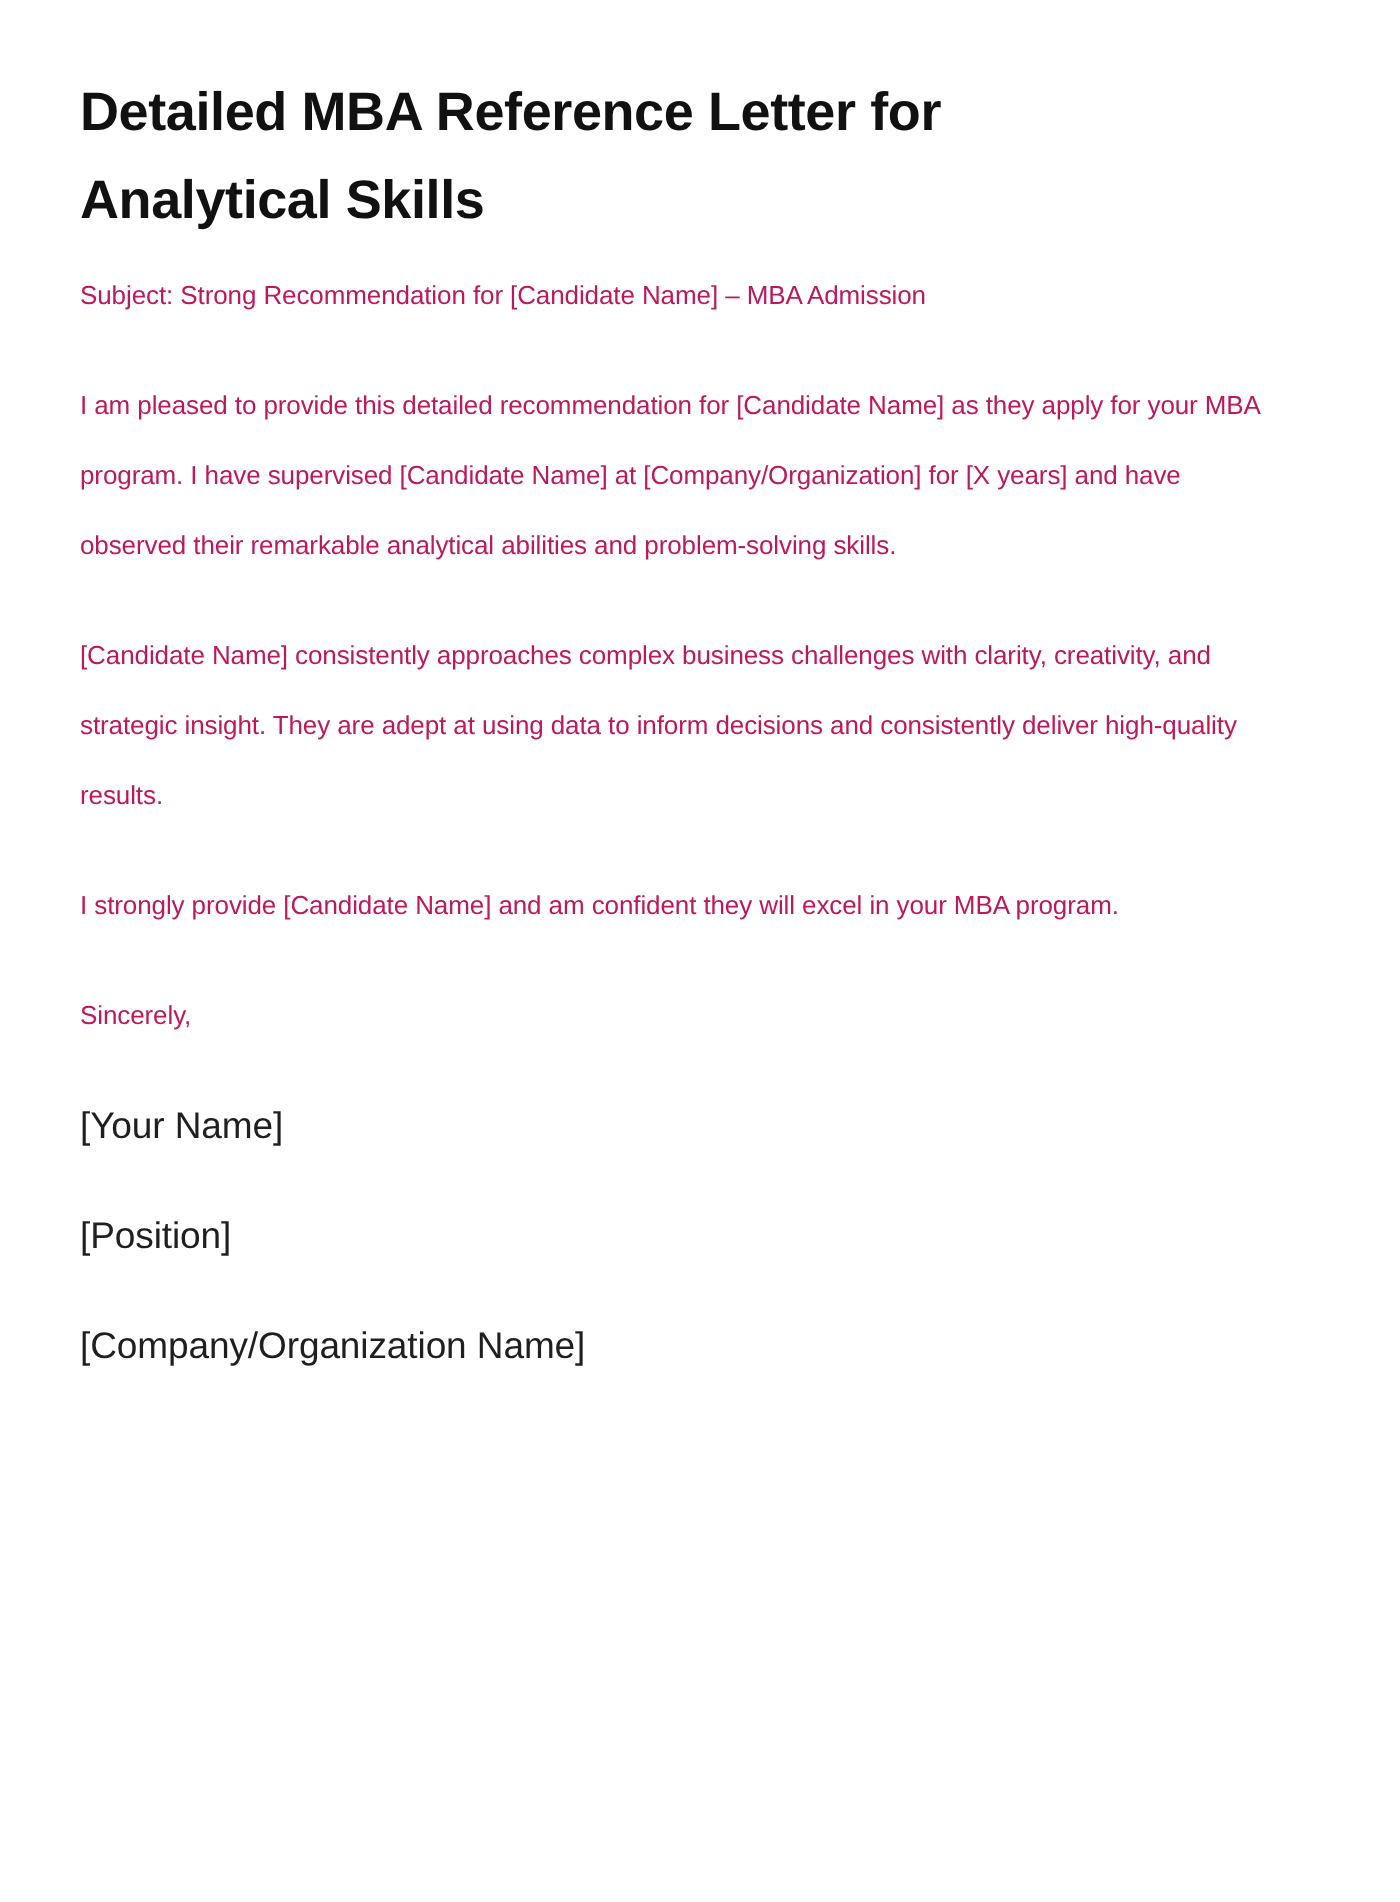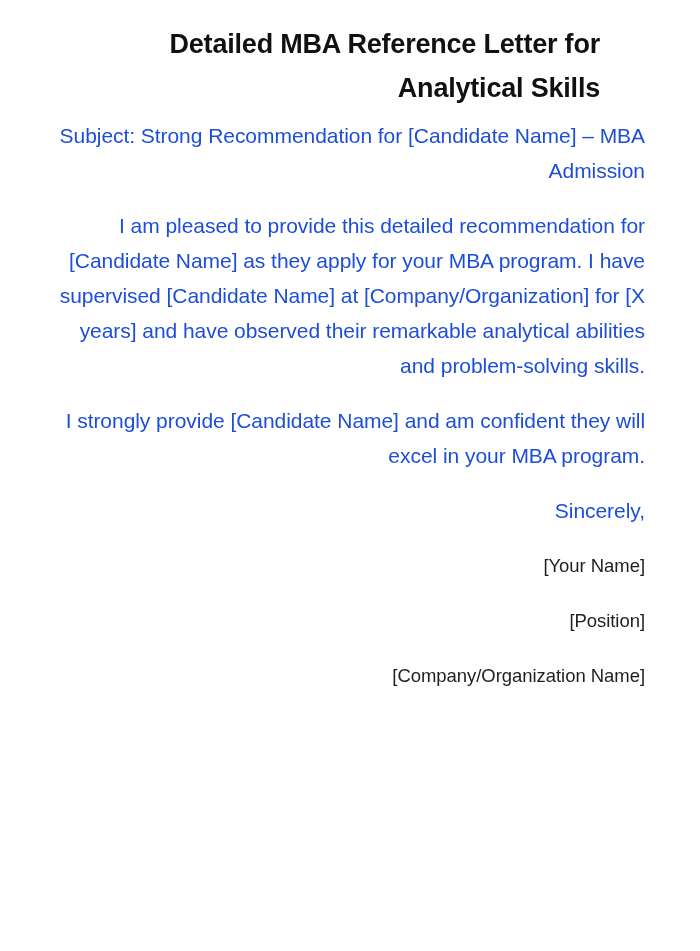--- a/index.html
+++ b/index.html
@@ -10,42 +10,41 @@
   body {
     width: 700px;
     min-height: 951px;
     font-family: "Liberation Sans", sans-serif;
     -webkit-font-smoothing: antialiased;
   }
   .page {
     width: 700px;
     min-height: 951px;
     box-sizing: border-box;
-    padding: 22px 55px 20px 40px;
+    padding: 34px 55px 20px 40px;
     background: #ffffff;
-    text-align: right;
   }
   .doc-title {
     font-family: "Liberation Sans", sans-serif;
     font-size: 27px;
     line-height: 44px;
     font-weight: 700;
     letter-spacing: -0.2px;
     color: #111111;
     margin: 0 0 8px 0;
     max-width: 560px;
   }
   .letter-body {
     margin: 0;
   }
   .para {
     font-family: "Liberation Sans", sans-serif;
-    font-size: 21px;
+    font-size: 13px;
     line-height: 35px;
-    color: #1d4ed8;
+    color: #be185d;
     margin: 0 0 20px 0;
     max-width: 608px;
     font-weight: 400;
     letter-spacing: -0.05px;
   }
   .para:last-child {
     margin-bottom: 0;
   }
   .sig-line {
     font-family: "Liberation Sans", sans-serif;
@@ -67,20 +66,21 @@
 
   <h1 class="doc-title">Detailed MBA Reference Letter for Analytical Skills</h1>
 
   <div class="letter-body">
 
     <p class="para">Subject: Strong Recommendation for [Candidate Name] – MBA Admission</p>
 
 
     <p class="para">I am pleased to provide this detailed recommendation for [Candidate Name] as they apply for your MBA program. I have supervised [Candidate Name] at [Company/Organization] for [X years] and have observed their remarkable analytical abilities and problem-solving skills.</p>
 
+    <p class="para">[Candidate Name] consistently approaches complex business challenges with clarity, creativity, and strategic insight. They are adept at using data to inform decisions and consistently deliver high-quality results.</p>
 
     <p class="para">I strongly provide [Candidate Name] and am confident they will excel in your MBA program.</p>
 
     <p class="para">Sincerely,</p>
 
     <p class="sig-line">[Your Name]</p>
 
     <p class="sig-line">[Position]</p>
 
     <p class="sig-line">[Company/Organization Name]</p>

